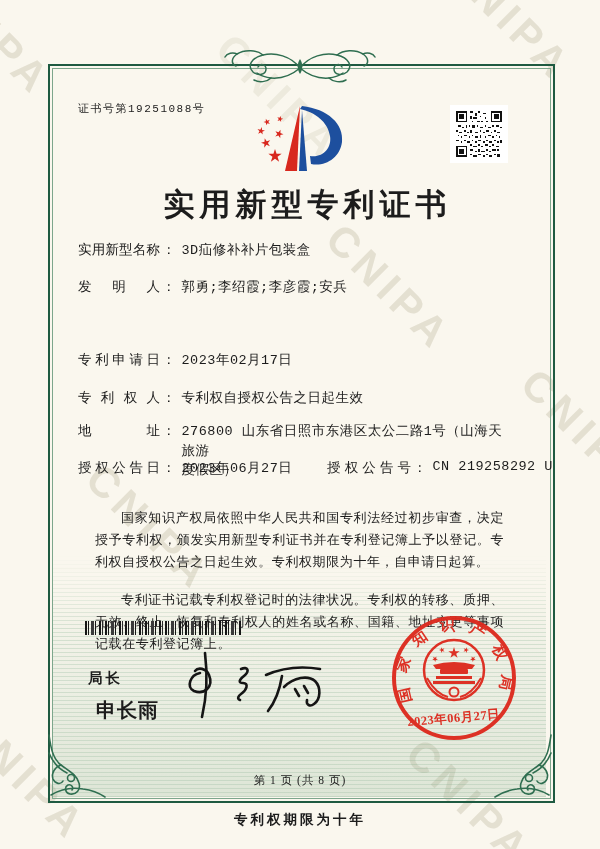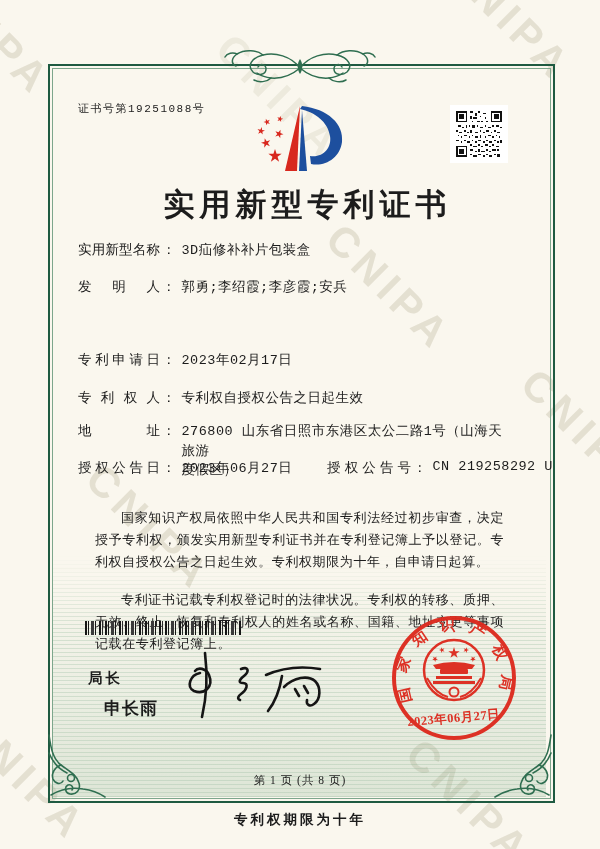--- a/index.html
+++ b/index.html
@@ -45,21 +45,21 @@
          line-height:22px;text-align:justify;letter-spacing:0.6px;}
   .paras p{margin:16px;text-indent:2em;}
   
   .barcode{position:absolute;z-index:2;left:85px;top:621px;width:156px;height:14px;
      background:repeating-linear-gradient(90deg,
        #161616 0 2px,transparent 2px 3px,#161616 3px 4px,transparent 4px 6px,
        #3a3a3a 6px 9px,transparent 9px 10px,#161616 10px 11px,transparent 11px 14px,
        #161616 14px 16px,transparent 16px 17px,#2a2a2a 17px 18px,transparent 18px 20px);}
   .signer-title{position:absolute;z-index:2;left:88px;top:669px;font-size:14.5px;letter-spacing:3px;
       font-family:Liberation Serif, serif;font-weight:bold;}
-  .signer-name{position:absolute;z-index:2;left:104px;top:697px;font-size:17px;letter-spacing:1px;
+  .signer-name{position:absolute;z-index:2;left:96px;top:697px;font-size:20px;letter-spacing:1px;
       font-family:"Liberation Sans","DejaVu Sans",sans-serif;font-weight:bold;}
   .sig{position:absolute;z-index:2;left:178px;top:643px;width:165px;height:82px;}
   .seal{position:absolute;z-index:3;left:390px;top:614px;width:128px;height:128px;opacity:0.96;}
   .pageno{position:absolute;z-index:2;left:0;right:0;top:773px;text-align:center;font-size:11.5px;letter-spacing:1px;}
   .note{position:absolute;z-index:2;left:0;right:0;top:811px;text-align:center;font-size:13.5px;
         font-weight:bold;letter-spacing:3px;}
 </style>
 </head>
 <body>
 

